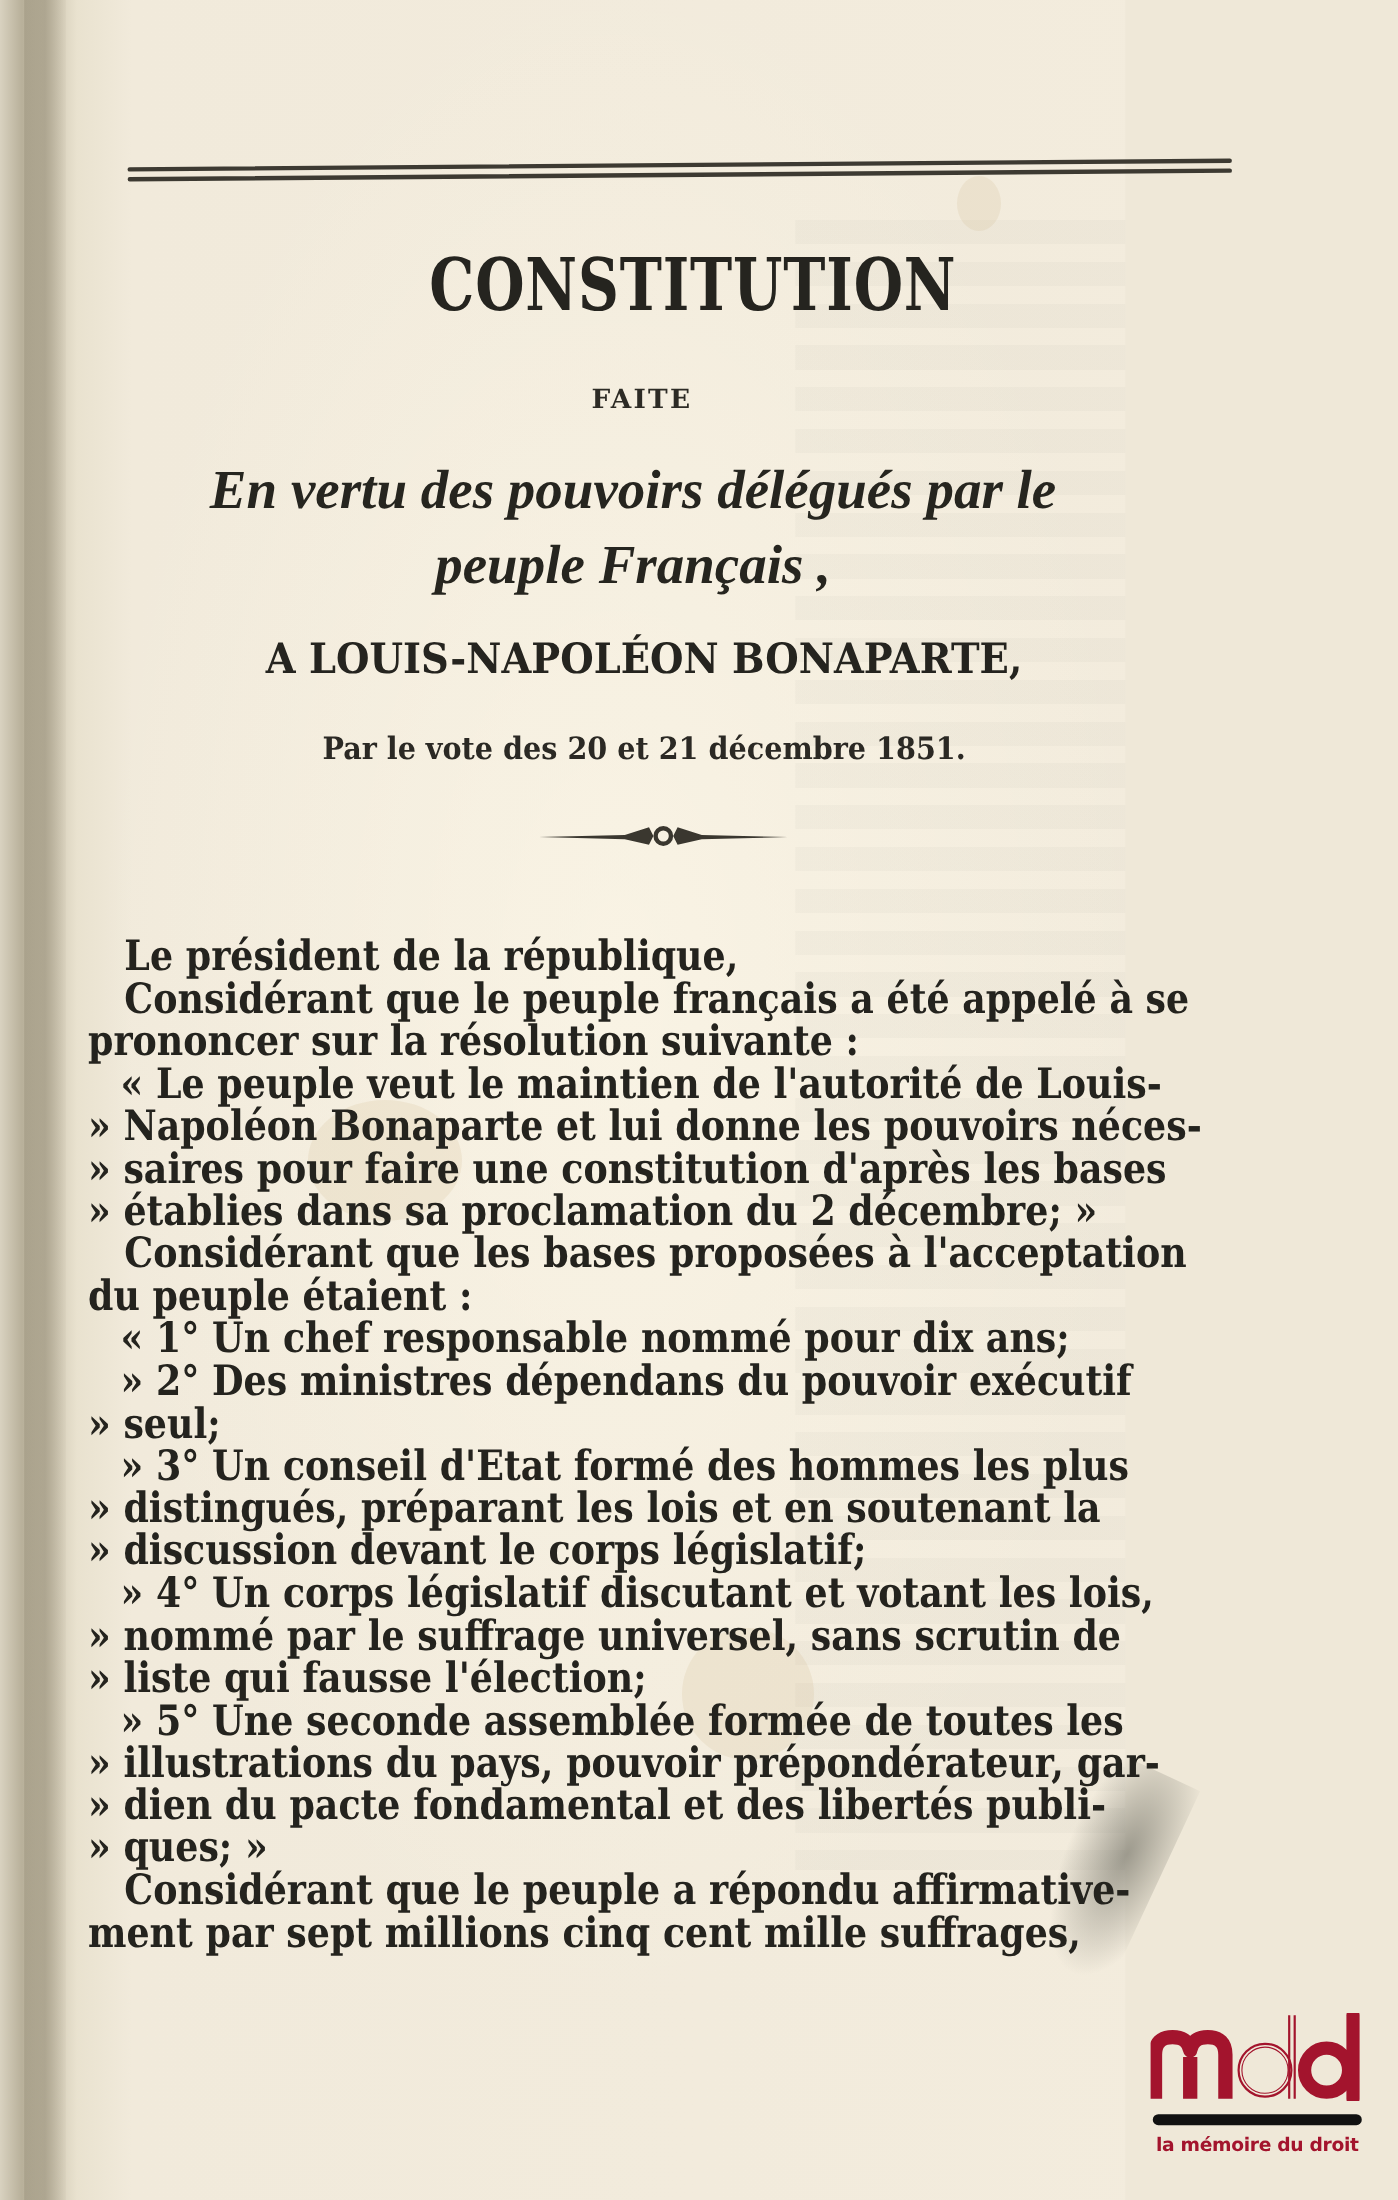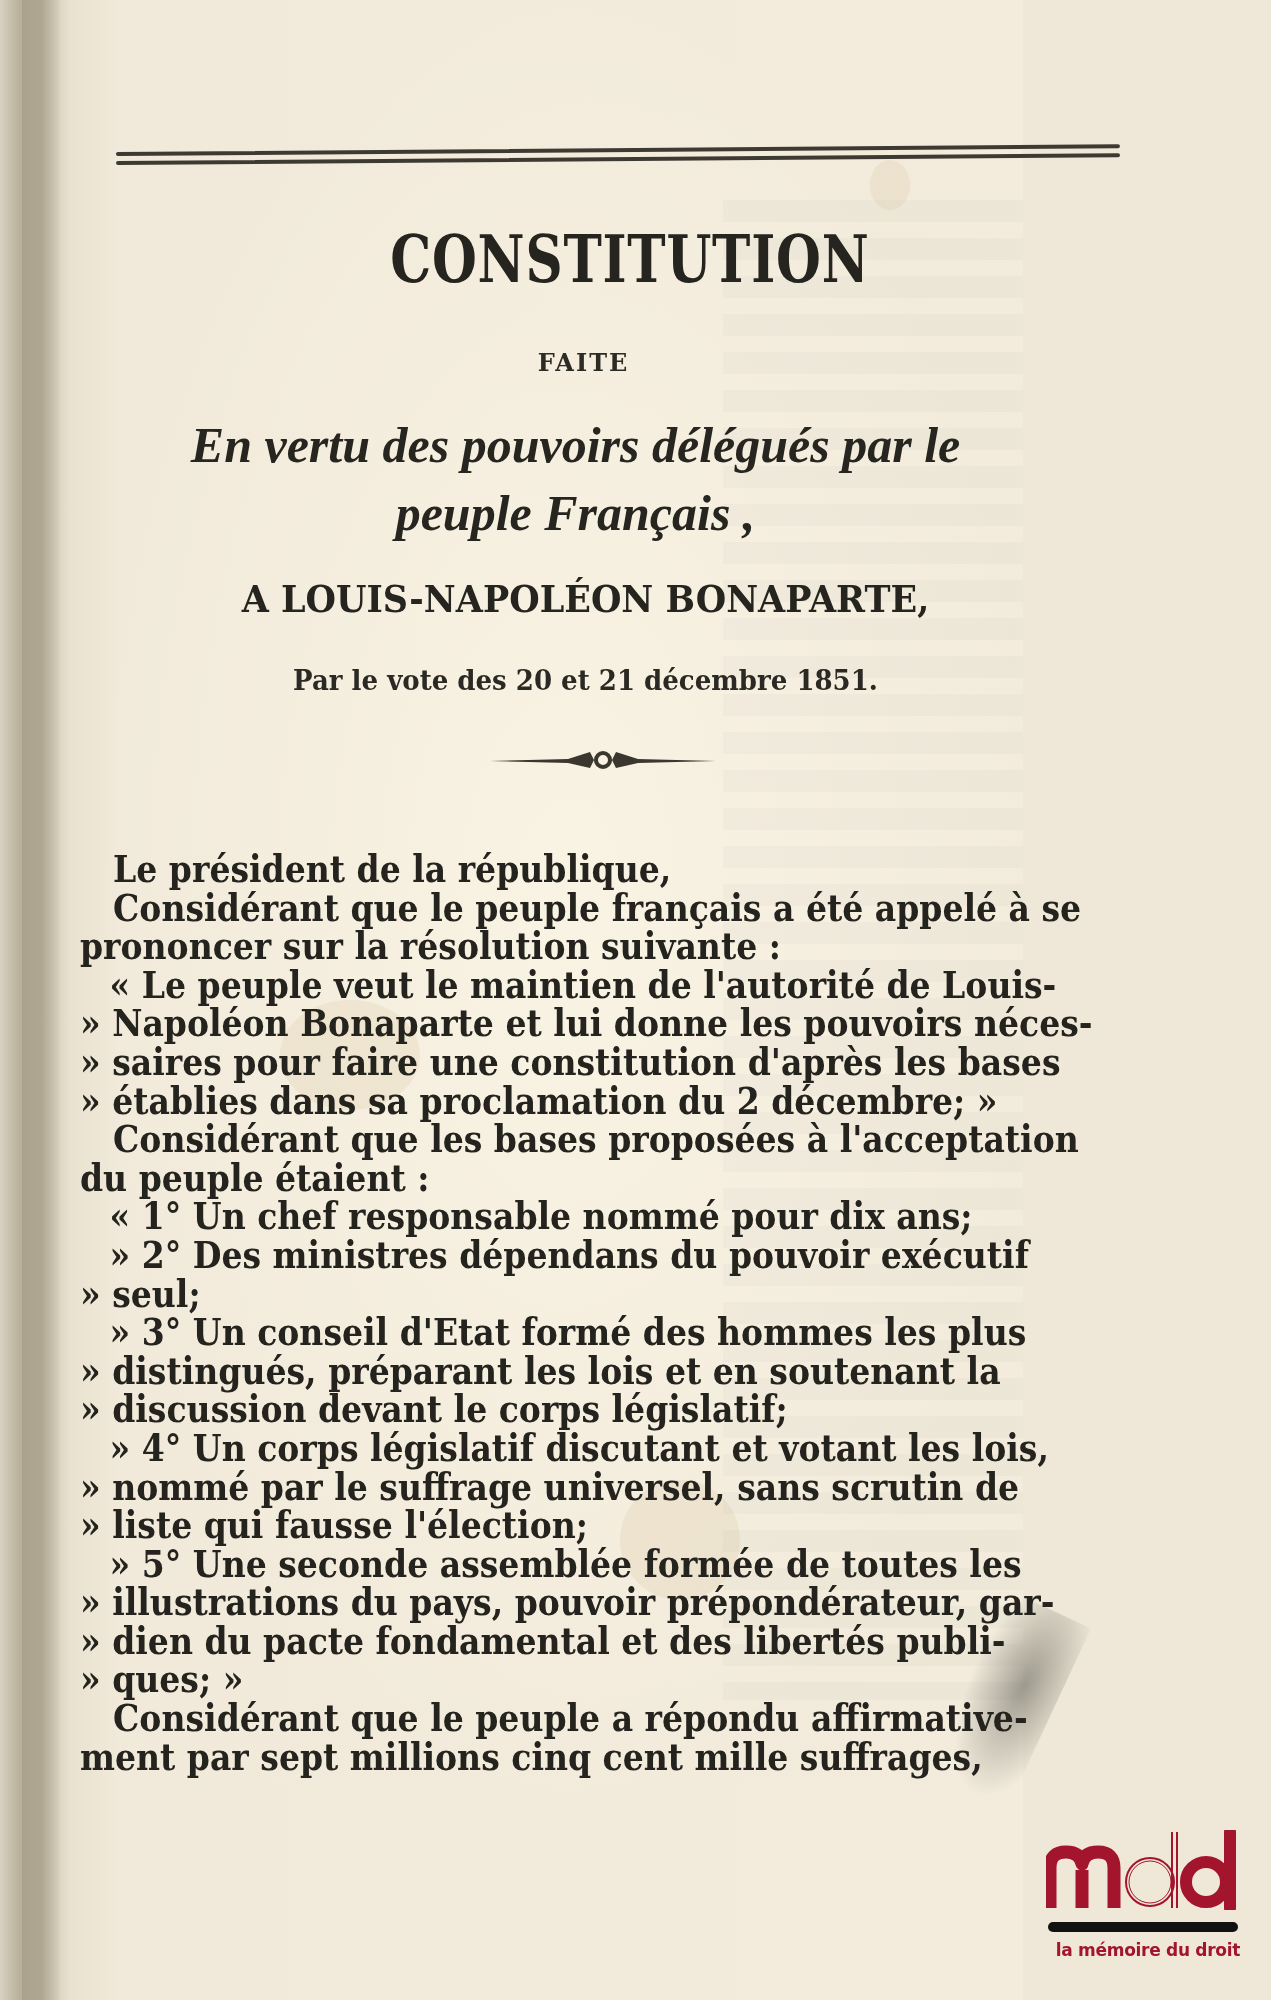--- a/index.html
+++ b/index.html
@@ -70,21 +70,21 @@
   .ln { white-space: nowrap; transform: scaleX(0.87); transform-origin: left center; }
   .ln.indent { padding-left: 38px; }
   .ln.q { padding-left: 0px; }
   .ln.qi { padding-left: 34px; }
   .logo {
     position: absolute; left: 1046px; top: 1830px; width: 194px; height: 150px;
   }
   .logo-mdd { position: absolute; left: 0; top: 0; width: 194px; height: 80px; }
   .logo-bar { position: absolute; left: 2px; top: 92px; width: 190px; height: 10px; background: #111; border-radius: 5px; }
   .logo-caption {
-    position: absolute; left: 0; top: 110px; width: 194px; text-align: right;
+    position: absolute; left: 0; top: 110px; width: 194px; text-align: center;
     font-family: "DejaVu Sans", sans-serif; font-weight: bold; font-size: 17px; color: #a3142d;
     letter-spacing: -0.3px;
   }
   .smudge {
     position: absolute; right: -30px; top: 1600px; width: 90px; height: 200px;
     background: radial-gradient(ellipse at 60% 40%, rgba(90,90,80,0.55), rgba(90,90,80,0) 70%);
     transform: rotate(25deg);
   }
 </style>
 </head>

